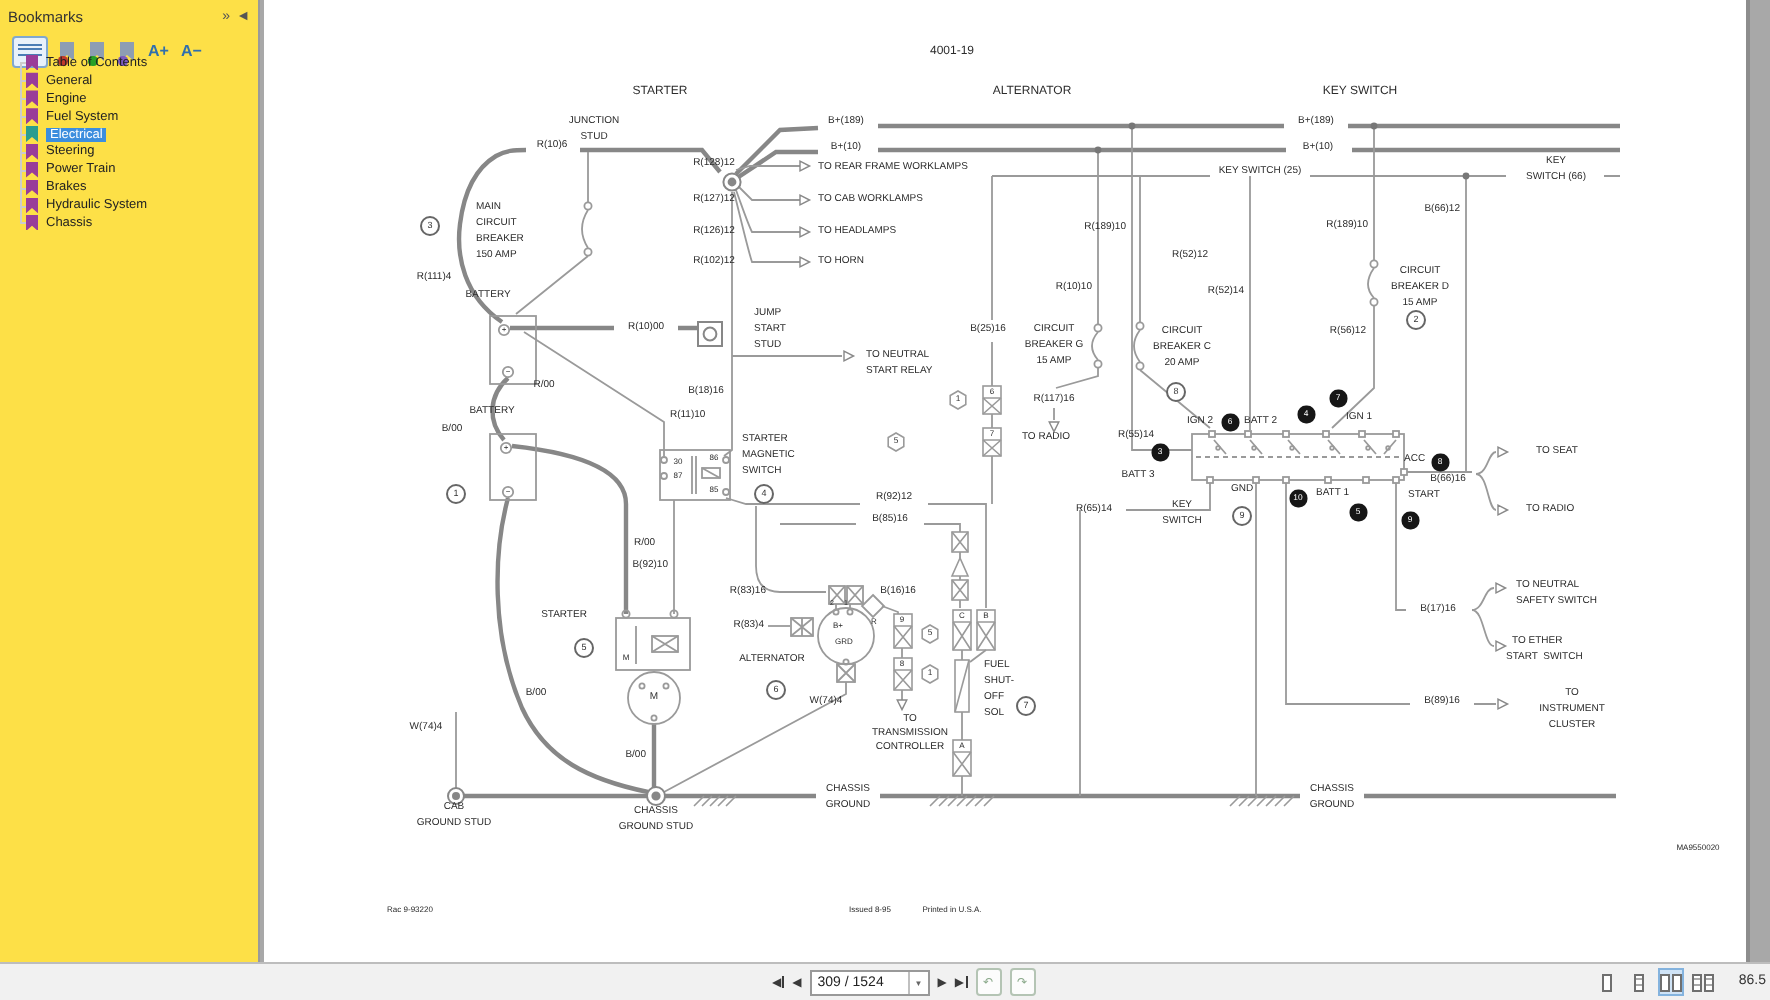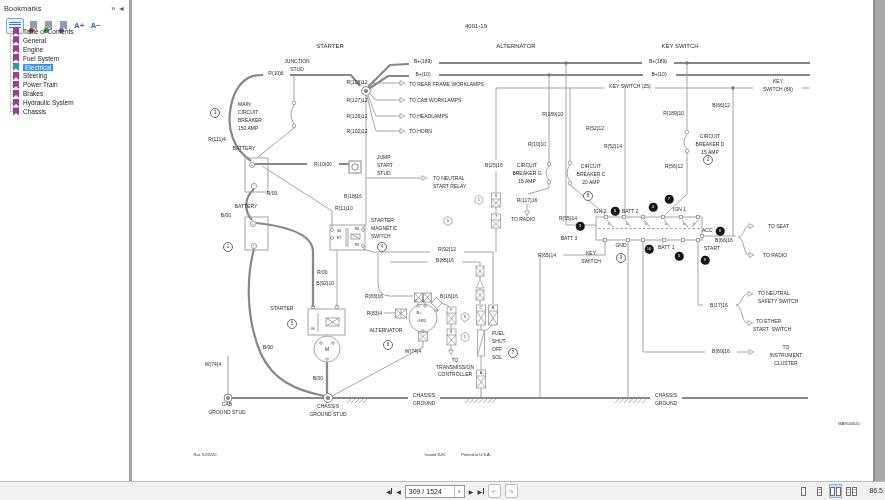--- a/index.html
+++ b/index.html
@@ -1,18 +1,18 @@
 <!DOCTYPE html>
 <html><head>
 <meta charset="utf-8">
 <style>
   html,body{margin:0;padding:0}
   body{width:885px;height:500px;background:#a8a8a8;font-family:"Liberation Sans",sans-serif;position:relative;overflow:hidden}
   
-  .sidebar{position:absolute;left:0;top:0;width:130px;height:481px;background:#ffffff;border-right:1px solid #9a9a9a;box-sizing:border-box}
+  .sidebar{position:absolute;left:0;top:0;width:130px;height:481px;background:#fde047;border-right:1px solid #9a9a9a;box-sizing:border-box}
   .sb-head{height:13px;display:flex;align-items:center;padding:2px 4px 0;font-size:7.5px;color:#333}
   .sb-head .sp{flex:1}
   .sb-head .wicon{font-size:7px;color:#555;margin-left:3px}
   .sb-tools{display:flex;align-items:center;gap:6px;padding:3px 4px 0 6px;height:16px}
   .tb-list{width:16px;height:12px;border:1px solid #7fa8d0;background:#e8f1fa;border-radius:2px;padding:1px 0}
   .tb-list i{display:block;height:1px;background:#4a7db5;margin:1.5px 2px 0}
   .flag{width:8px;height:11px;position:relative}
   .flag .rib{display:block;width:7px;height:10px;background:#8d9db3;clip-path:polygon(0 0,100% 0,100% 100%,50% 70%,0 100%)}
   .flag .dot{position:absolute;left:-1px;bottom:-1px;width:4.5px;height:4.5px;border-radius:50%}
   .af{font-size:8px;font-weight:bold;color:#2f6fae;line-height:1}

